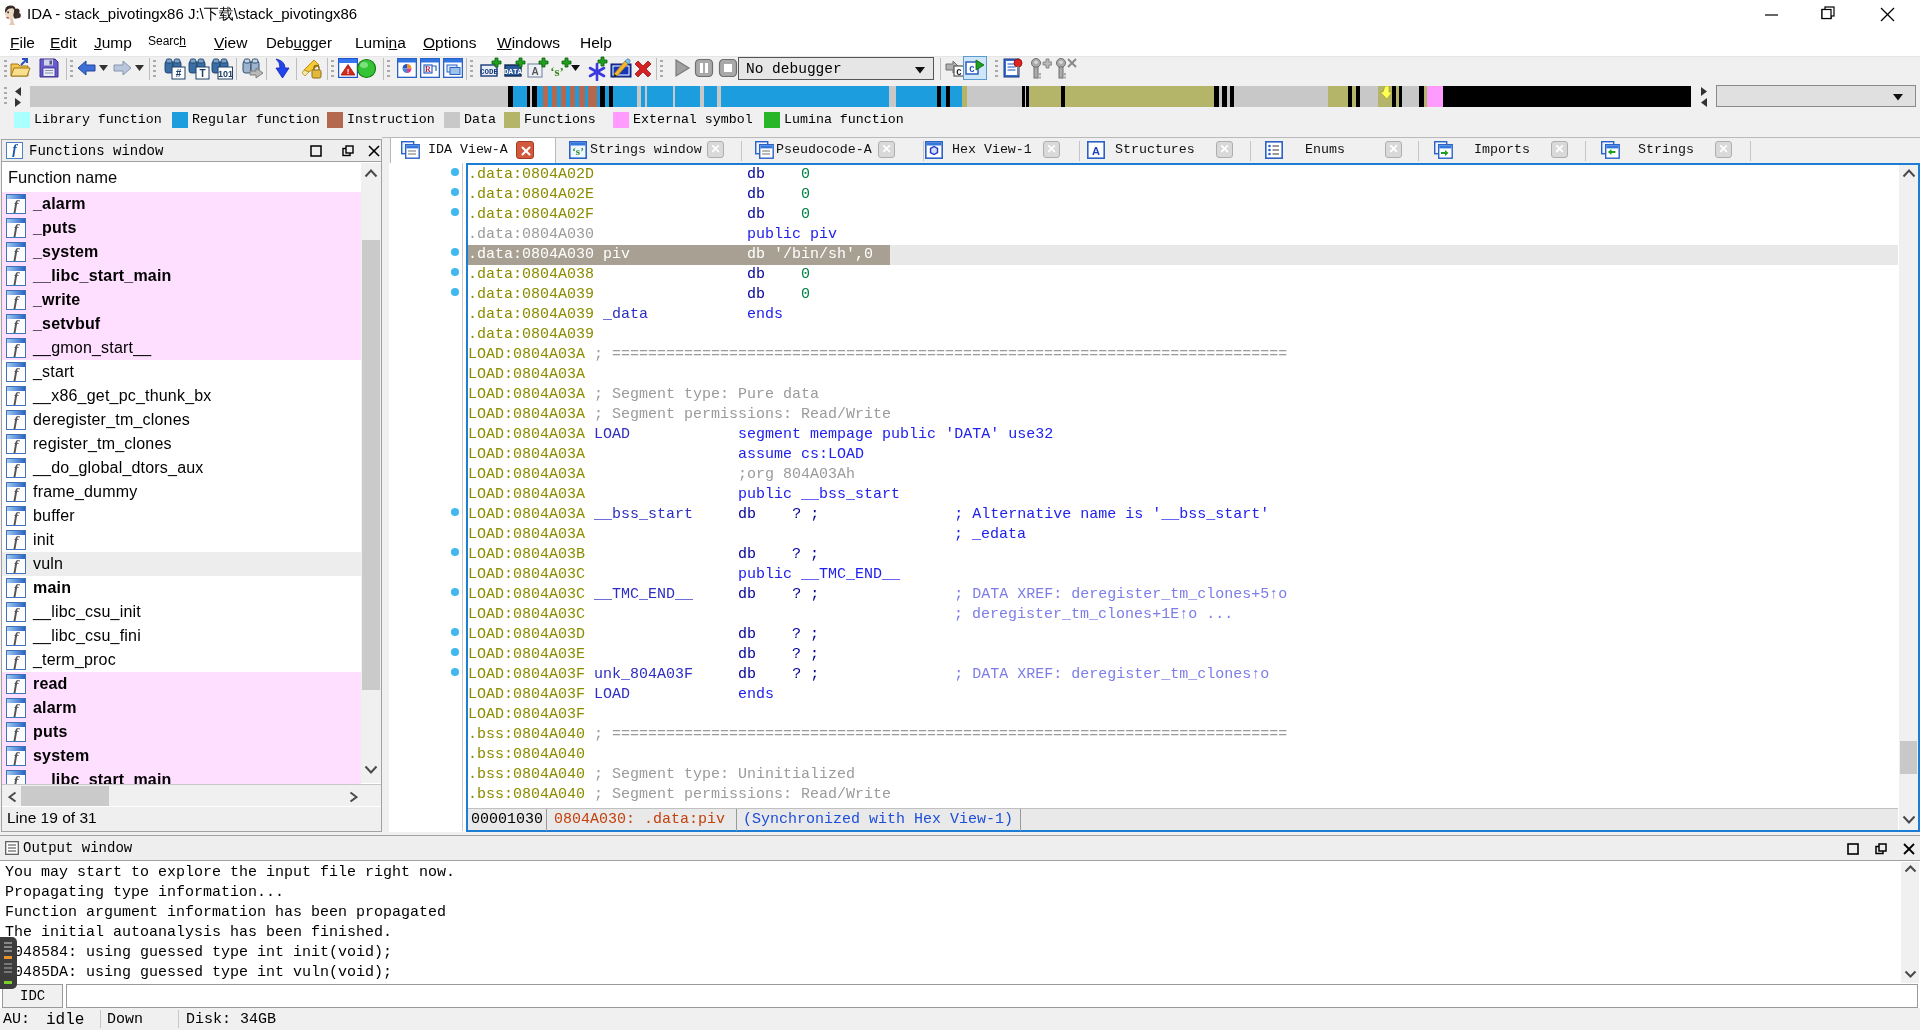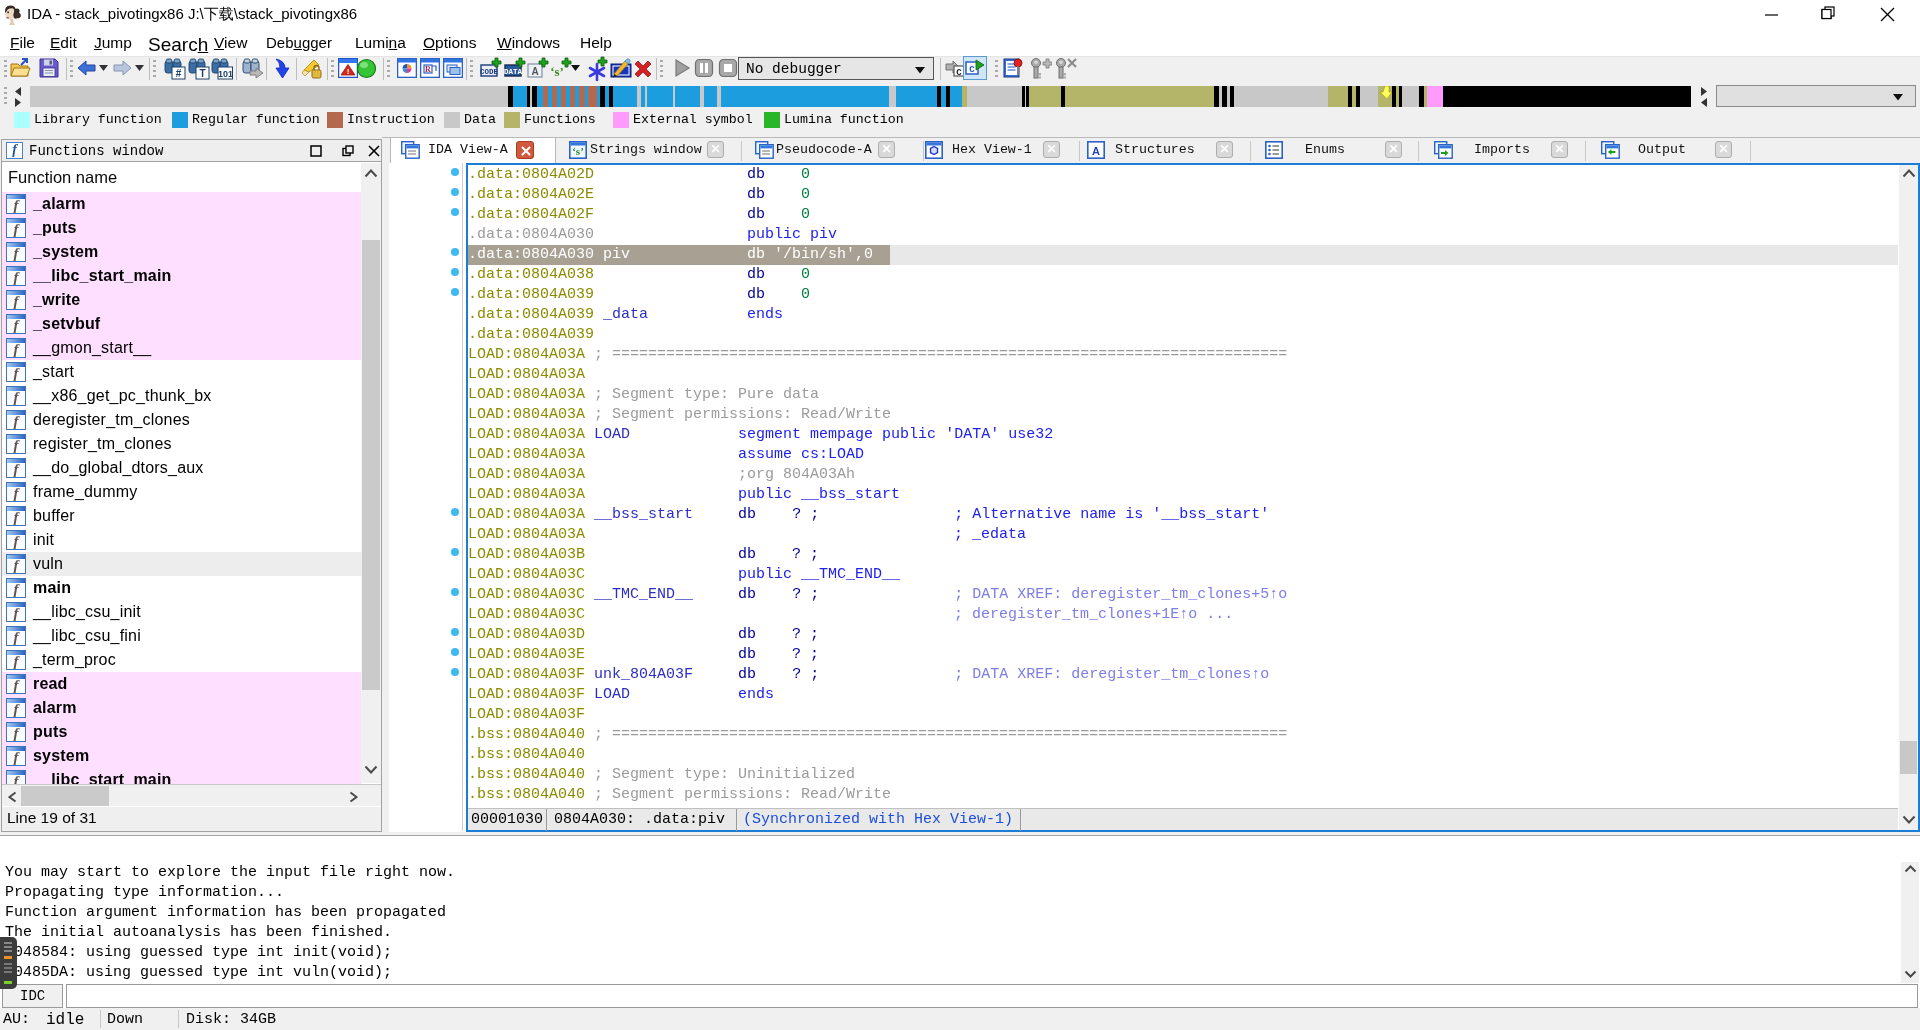--- a/index.html
+++ b/index.html
@@ -41,21 +41,21 @@
   <rect x="61" y="1" width="9" height="9" fill="#fff" stroke="#000" stroke-width="1.2"></rect>
   <rect x="58" y="3.5" width="9" height="9" fill="#fff" stroke="#000" stroke-width="1.2"></rect>
   <line x1="117" y1="2" x2="130" y2="15" stroke="#000" stroke-width="1.2"></line>
   <line x1="130" y1="2" x2="117" y2="15" stroke="#000" stroke-width="1.2"></line>
  </svg>
 </div>
 <div class="abs" style="left:0;top:28px;width:1920px;height:28px;background:#fff">
     <span class="abs" style="left:10px;top:6px;font-size:15.5px;color:#000"><u>F</u>ile</span>
     <span class="abs" style="left:50px;top:6px;font-size:15.5px;color:#000"><u>E</u>dit</span>
     <span class="abs" style="left:94px;top:6px;font-size:15.5px;color:#000"><u>J</u>ump</span>
-    <span class="abs" style="left:148px;top:6px;font-size:19px;color:#000">Searc<u>h</u></span>
+    <span class="abs" style="left:148px;top:6px;font-size:12px;color:#000">Searc<u>h</u></span>
     <span class="abs" style="left:214px;top:6px;font-size:15.5px;color:#000"><u>V</u>iew</span>
     <span class="abs" style="left:266px;top:6px;font-size:15px;color:#000">Deb<u>u</u>gger</span>
     <span class="abs" style="left:355px;top:6px;font-size:15.5px;color:#000">Lumi<u>n</u>a</span>
     <span class="abs" style="left:423px;top:6px;font-size:15.5px;color:#000"><u>O</u>ptions</span>
     <span class="abs" style="left:497px;top:6px;font-size:15.5px;color:#000"><u>W</u>indows</span>
     <span class="abs" style="left:580px;top:6px;font-size:15.5px;color:#000">Help</span>
   </div>
 <div class="abs" style="left:0;top:56px;width:1920px;height:28px;background:#f0f0f0;border-top:1px solid #e5e5e5"></div>
 <div class="dots" style="left:4px"></div>
 <svg class="abs" style="left:10px;top:58px" width="21" height="21" viewBox="0 0 21 21">
@@ -435,21 +435,21 @@
 <path d="M7 11 L11 11 L11 9 L14.5 12 L11 15 L11 13 L7 13 Z" fill="#1da01d"></path>
   </svg>
 <span class="abs tabtx" style="left:1474px;top:142px">Imports</span>
 <div class="gcls" style="left:1551px">✕</div>
 <svg class="abs" style="left:1601px;top:141px" width="19" height="18" viewBox="0 0 19 18">
 <rect x="0.7" y="0.7" width="12" height="12" fill="#eef4fb" stroke="#2a62c8" stroke-width="1.4"></rect>
 <rect x="4.7" y="3.7" width="13.5" height="13.5" fill="#fff" stroke="#2a62c8" stroke-width="1.4"></rect>
 <rect x="5.4" y="4.4" width="12.1" height="3" fill="#3377dd"></rect>
 <path d="M14.5 11 L11 8 L11 10 L7 10 L7 12 L11 12 L11 14 Z" fill="#1da01d" transform="rotate(180 10.7 11)"></path>
   </svg>
-<span class="abs tabtx" style="left:1638px;top:142px">Output</span>
+<span class="abs tabtx" style="left:1638px;top:142px">Strings</span>
 <div class="gcls" style="left:1715px">✕</div>
 <div class="abs" style="left:1px;top:139px;width:381px;height:693px;background:#fff;border:1px solid #a2a2a2">
 <div class="abs" style="left:0;top:0;width:379px;height:22px;background:#eeeeee;border-bottom:1px solid #a2a2a2">
 <div class="abs" style="left:4px;top:2px;width:17px;height:17px;border:1.5px solid #4a82c4;background:#fff;font-family:'Liberation Serif',serif;font-style:italic;font-weight:bold;font-size:14px;color:#1a55aa;text-align:center;line-height:14px">f</div>
 <span class="mono" style="position:absolute;left:27px;top:3px;font-size:14px;color:#000">Functions window</span>
 <svg class="abs" style="left:308px;top:5px" width="70" height="12" viewBox="0 0 70 12">
 <rect x="1" y="1" width="10" height="10" fill="none" stroke="#000" stroke-width="1.5"></rect>
 <rect x="33" y="3.5" width="7" height="7" fill="none" stroke="#000" stroke-width="1.4"></rect>
 <rect x="36" y="1" width="7" height="7" fill="#eee" stroke="#000" stroke-width="1.4"></rect>
 <line x1="59" y1="1" x2="69" y2="11" stroke="#000" stroke-width="1.6"></line>
@@ -627,35 +627,51 @@
 <span class="a">LOAD:0804A03F</span> <span class="n">unk_804A03F</span>     <span class="m">db</span>    <span class="m">? ;</span>               <span class="x">; DATA XREF: deregister_tm_clones↑o</span>
 <span class="a">LOAD:0804A03F</span> <span class="n">LOAD</span>            <span class="k">ends</span>
 <span class="a">LOAD:0804A03F</span>
 <span class="a">.bss:0804A040</span> <span class="g">; ===========================================================================</span>
 <span class="a">.bss:0804A040</span>
 <span class="a">.bss:0804A040</span> <span class="g">; Segment type: Uninitialized</span>
 <span class="a">.bss:0804A040</span> <span class="g">; Segment permissions: Read/Write</span></pre>
 <div class="abs" style="left:468px;top:808px;width:1430px;height:22px;background:#e9e9e9;border-top:1px solid #c0c0c0">
 <span class="mono abs" style="left:3px;top:2px;font-size:15px;color:#000">00001030</span>
 <div class="abs" style="left:78px;top:0;width:1px;height:22px;background:#9a9a9a"></div>
-<span class="mono abs" style="left:86px;top:2px;font-size:15px;color:#000000">0804A030: .data:piv</span>
+<span class="mono abs" style="left:86px;top:2px;font-size:15px;color:#c2410c">0804A030: .data:piv</span>
 <div class="abs" style="left:268px;top:0;width:1px;height:22px;background:#9a9a9a"></div>
 <span class="mono abs" style="left:275px;top:2px;font-size:15px;color:#1d4ed8">(Synchronized with Hex View-1)</span>
 <div class="abs" style="left:552px;top:0;width:1px;height:22px;background:#9a9a9a"></div>
 </div>
 <div class="abs" style="left:1899px;top:165px;width:19px;height:665px;background:#f0f0f0">
 <svg class="abs" style="left:3px;top:4px" width="14" height="9">
       <polyline points="1.5,7.5 7.0,1.5 12.5,7.5" fill="none" stroke="#4a4a4a" stroke-width="2"></polyline>
     </svg>
 <div class="abs" style="left:1px;top:576px;width:17px;height:33px;background:#c8c8c8"></div>
 <svg class="abs" style="left:3px;top:650px" width="14" height="9">
       <polyline points="1.5,1.5 7.0,7.5 12.5,1.5" fill="none" stroke="#4a4a4a" stroke-width="2"></polyline>
     </svg>
 </div>
 <div class="abs" style="left:0;top:835px;width:1920px;height:173px;background:#fff;border-top:1px solid #a2a2a2">
+<div class="abs" style="left:0;top:0;width:1920px;height:25px;background:#eeeeee;border-bottom:1px solid #a2a2a2">
+<svg class="abs" style="left:5px;top:5px" width="14" height="14" viewBox="0 0 14 14">
+<rect x="0.7" y="0.7" width="12.6" height="12.6" fill="#fff" stroke="#555" stroke-width="1.2"></rect>
+<line x1="3" y1="4" x2="11" y2="4" stroke="#555" stroke-width="1.1"></line>
+<line x1="3" y1="7" x2="11" y2="7" stroke="#555" stroke-width="1.1"></line>
+<line x1="3" y1="10" x2="11" y2="10" stroke="#555" stroke-width="1.1"></line>
+</svg>
+<span class="mono" style="position:absolute;left:23px;top:4px;font-size:14px;color:#000">Output window</span>
+<svg class="abs" style="left:1847px;top:7px" width="70" height="12" viewBox="0 0 70 12">
+<rect x="1" y="1" width="10" height="10" fill="none" stroke="#000" stroke-width="1.6"></rect>
+<rect x="29" y="3.5" width="7" height="7" fill="none" stroke="#000" stroke-width="1.5"></rect>
+<rect x="32" y="1" width="7" height="7" fill="#eee" stroke="#000" stroke-width="1.5"></rect>
+<line x1="57" y1="1" x2="67" y2="11" stroke="#000" stroke-width="1.8"></line>
+<line x1="67" y1="1" x2="57" y2="11" stroke="#000" stroke-width="1.8"></line>
+</svg>
+</div>
 <pre class="abs" style="left:5px;top:27px;color:#000">You may start to explore the input file right now.
 Propagating type information...
 Function argument information has been propagated
 The initial autoanalysis has been finished.
 8048584: using guessed type int init(void);
 80485DA: using guessed type int vuln(void);</pre>
 <div class="abs" style="left:1901px;top:26px;width:18px;height:121px;background:#f0f0f0">
 <svg class="abs" style="left:3px;top:3px" width="13" height="8">
         <polyline points="1.5,6.5 6.5,1.5 11.5,6.5" fill="none" stroke="#4a4a4a" stroke-width="2"></polyline>
       </svg>

